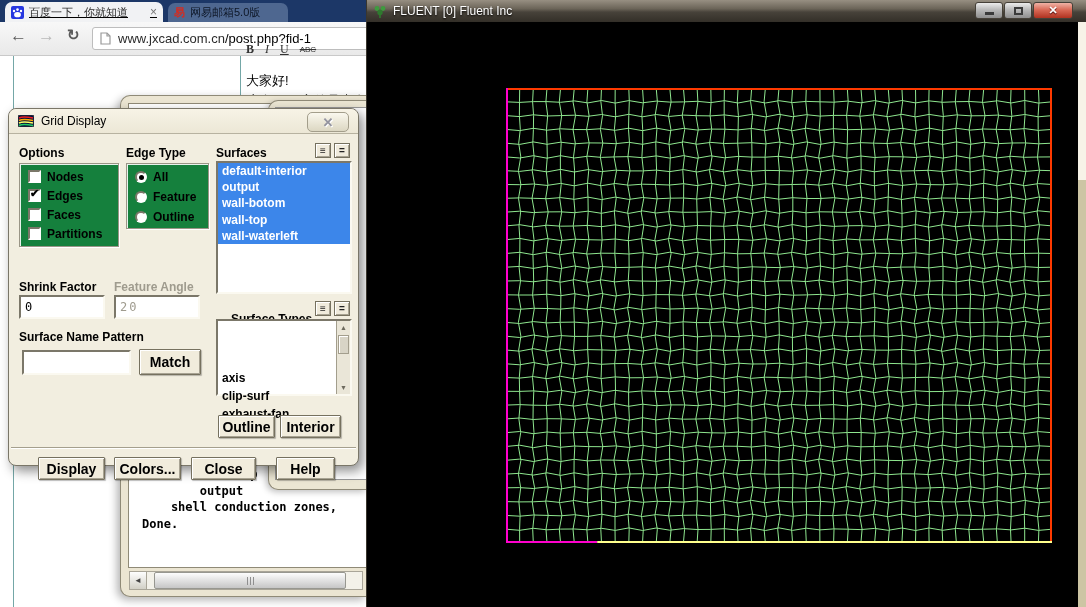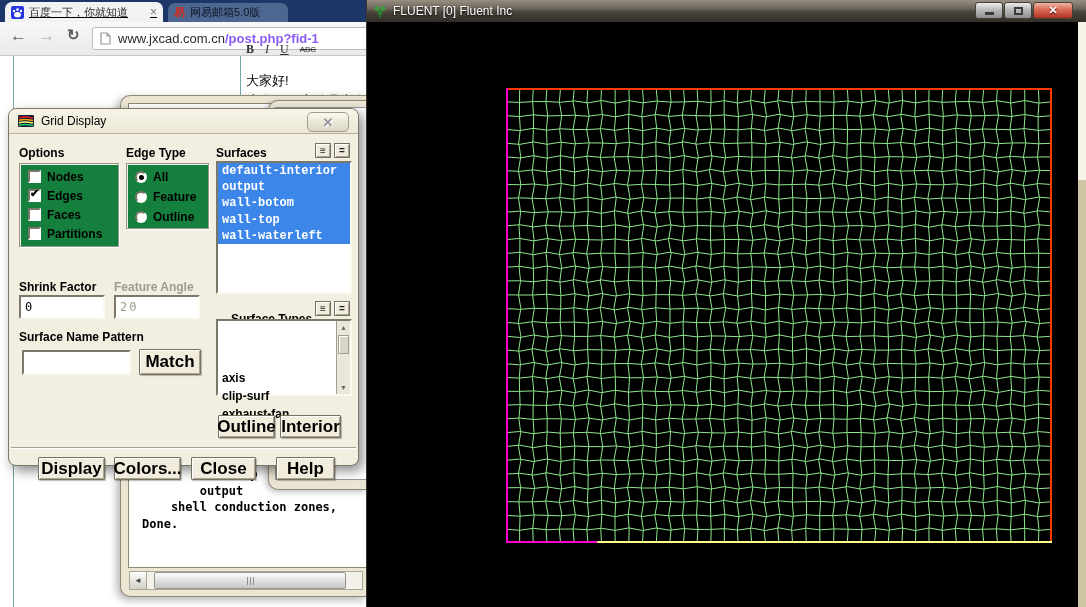--- a/index.html
+++ b/index.html
@@ -18,21 +18,21 @@
   .tab-inactive .tlabel { font-size:11px; color:#0d1626; white-space:nowrap; overflow:hidden; }
   .ne-icon { color:#d62b1f; font-weight:bold; font-size:11px; }
   .toolbar { left:0; top:22px; width:1086px; height:34px;
     background:linear-gradient(#f8f8f8,#e9e9e9); border-bottom:1px solid #c9c9c9; z-index:1; }
   .navbtn { position:absolute; top:4px; font-size:17px; color:#5a5a5a; font-weight:bold; }
   .navbtn.disabled { color:#b9b9b9; }
   .urlbar { position:absolute; left:92px; top:5px; width:480px; height:23px; background:#fff;
     border:1px solid #bdbdbd; border-radius:3px; display:flex; align-items:center; padding:0 7px; gap:7px; }
   .urltext { font-size:13px; white-space:nowrap; }
   .urltext .domain { color:#2b2b2b; }
-  .urltext .path { color:#8b5cf6;font-weight:bold; }
+  .urltext .path { color:#000000; }
 
   
   .vline { width:1px; background:#74a7a7; z-index:1; }
   .editbar { left:246px; top:42px; width:118px; height:15px; display:flex; align-items:center; gap:11px; z-index:1; }
   .editbar span { font-size:12px; color:#333; font-family:"Liberation Serif", serif; }
   .eb-b { font-weight:bold; }
   .eb-i { font-style:italic; }
   .eb-u { text-decoration:underline; }
   .eb-abc { font-size:8px !important; text-decoration:line-through; font-family:"Liberation Sans",sans-serif !important; }
   .pagetext { font-size:13px; color:#000; z-index:1; white-space:nowrap; }
@@ -89,21 +89,21 @@
     box-shadow:inset 1px 1px 0 #fff, inset -1px -1px 0 #a8a393; font-weight:bold; font-size:10px;
     display:flex; align-items:center; justify-content:center; color:#222; }
   .listbox { position:absolute; background:#fff; border:2px solid; border-color:#7b7769 #fbf9f0 #fbf9f0 #7b7769; }
   .li { height:16.2px; line-height:16px; font-weight:bold; padding-left:4px; white-space:nowrap; overflow:hidden; }
   .li.sel { background:#3c86ea; color:#fff; }
   .tinput { position:absolute; background:#fff; border:2px solid; border-color:#7b7769 #fbf9f0 #fbf9f0 #7b7769;
     font:12px "DejaVu Sans Mono", monospace; padding-left:4px; color:#000; outline:none; }
   .tinput.gray { color:#9f9b8e; letter-spacing:2px; }
   .btn { position:absolute; background:#f1ecdc; border:1px solid #76715f; border-radius:1px;
     box-shadow:inset 1px 1px 0 #fff, inset -1px -1px 0 #a8a393, 1px 1px 1px rgba(0,0,0,.25);
-    font-weight:bold; font-size:17px; color:#000; display:flex; align-items:center; justify-content:center;text-align:center; }
+    font-weight:bold; font-size:14px; color:#000; display:flex; align-items:center; justify-content:center;text-align:center; }
   .sep { position:absolute; left:2px; right:2px; height:2px; border-top:1px solid #a59f8d; border-bottom:1px solid #fff; }
   .stscroll { position:absolute; right:0; top:0; bottom:0; width:14px; background:#eae6d8; border-left:1px solid #a39e8d; }
   .st-up, .st-dn { position:absolute; left:0; right:0; height:13px; display:flex; align-items:center;
     justify-content:center; font-size:7px; color:#6d6a5e; }
   .st-up { top:0; } .st-dn { bottom:0; }
   .st-thumb { position:absolute; left:1px; right:1px; top:14px; height:19px; background:#d8d4c6;
     border:1px solid #a39e8d; box-shadow:inset 1px 1px 0 #fff; }
 
   
   .fluent-win { left:366px; top:0; width:720px; height:607px; background:#000; z-index:5;
@@ -238,21 +238,21 @@
       </div>
       <div class="ckrow" style="height:20px;">
         <span class="rdot"></span>
         <span>Outline</span>
       </div>
     </div>
 
     <div class="blabel" style="left:207px; top:12px;">Surfaces</div>
     <div class="minibtn" style="left:306px; top:9px;">≡</div>
     <div class="minibtn" style="left:325px; top:9px;">=</div>
-    <div class="listbox" style="left:207px; top:27px; width:136px; height:133px;font-family:Liberation Mono, monospace;">
+    <div class="listbox" style="left:207px; top:27px; width:136px; height:133px;">
       <div class="li sel">default-interior</div>
       <div class="li sel">output</div>
       <div class="li sel">wall-botom</div>
       <div class="li sel">wall-top</div>
       <div class="li sel">wall-waterleft</div>
     </div>
 
     <div class="blabel" style="left:10px; top:146px;">Shrink Factor</div>
     <div class="blabel gray" style="left:105px; top:146px;">Feature Angle</div>
     <input class="tinput" style="left: 10px; top: 161px; width: 86px; height: 24px;" value="0">

